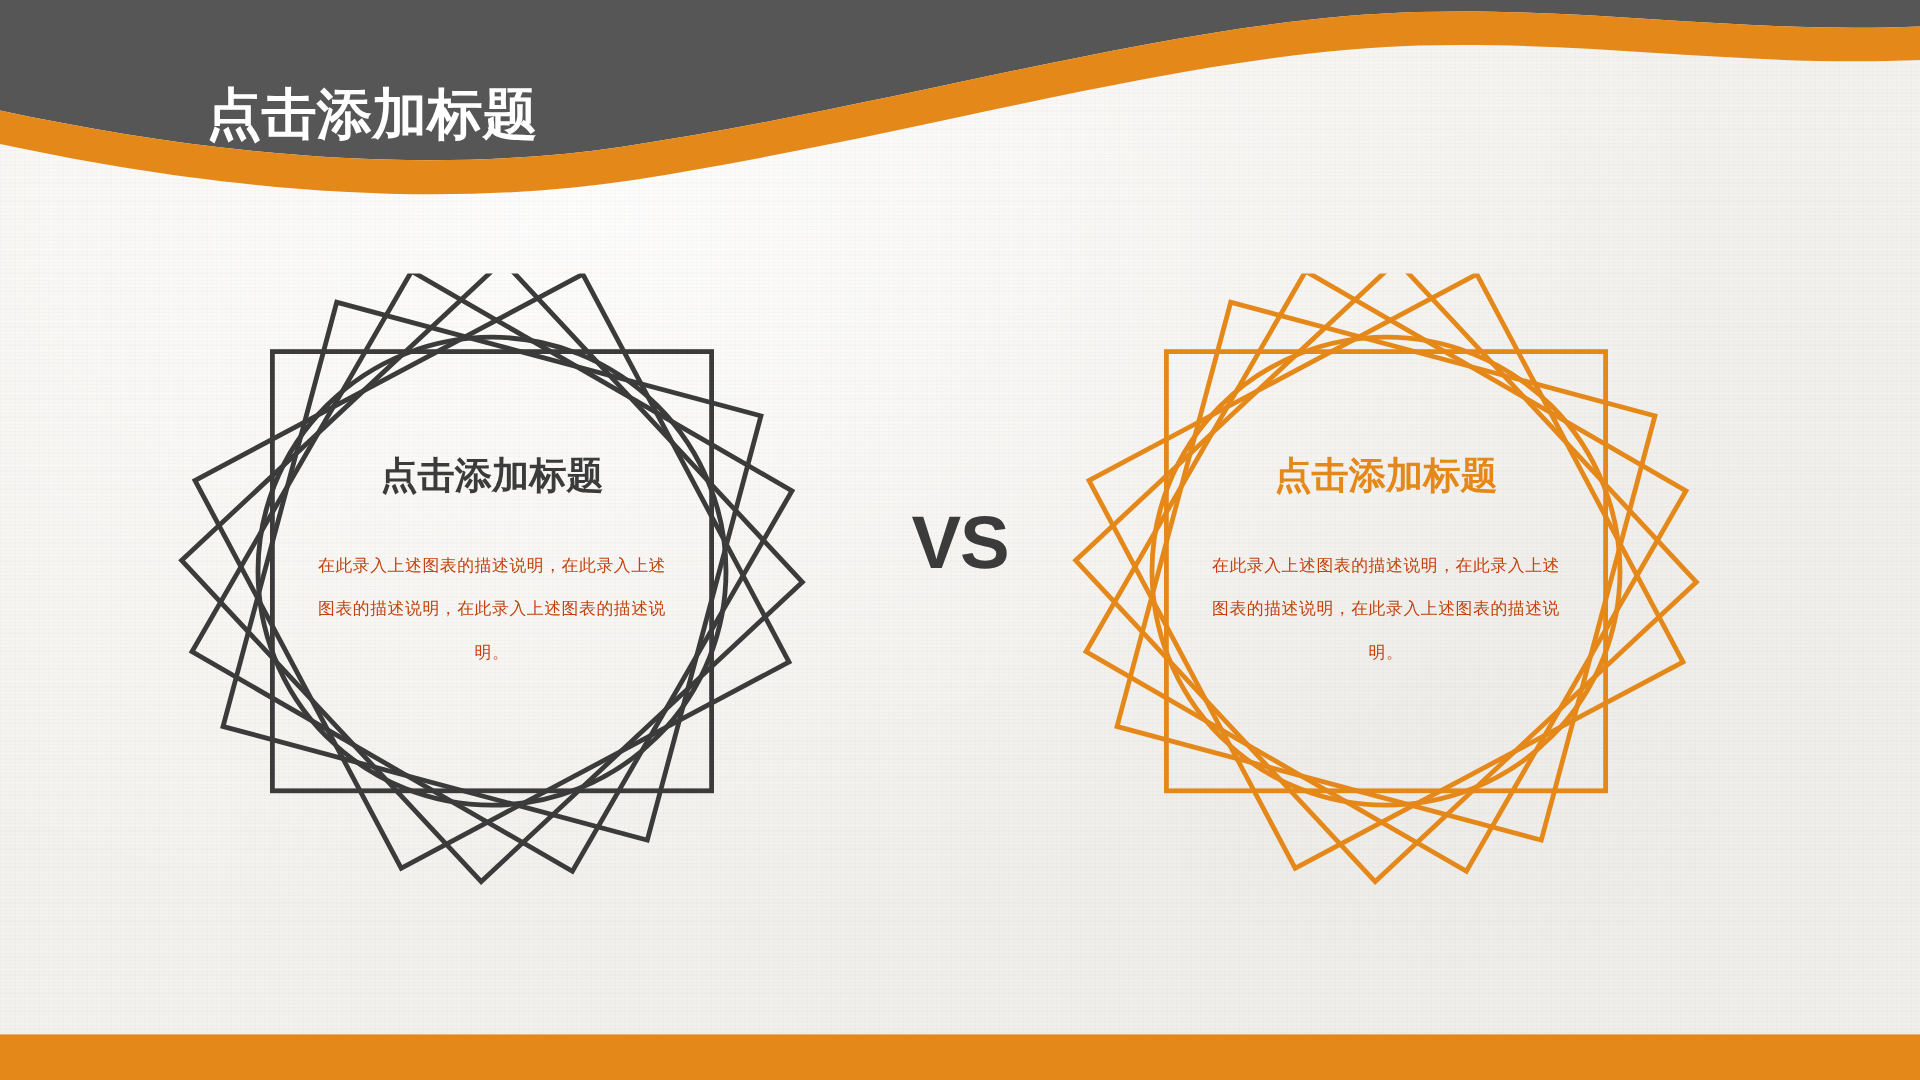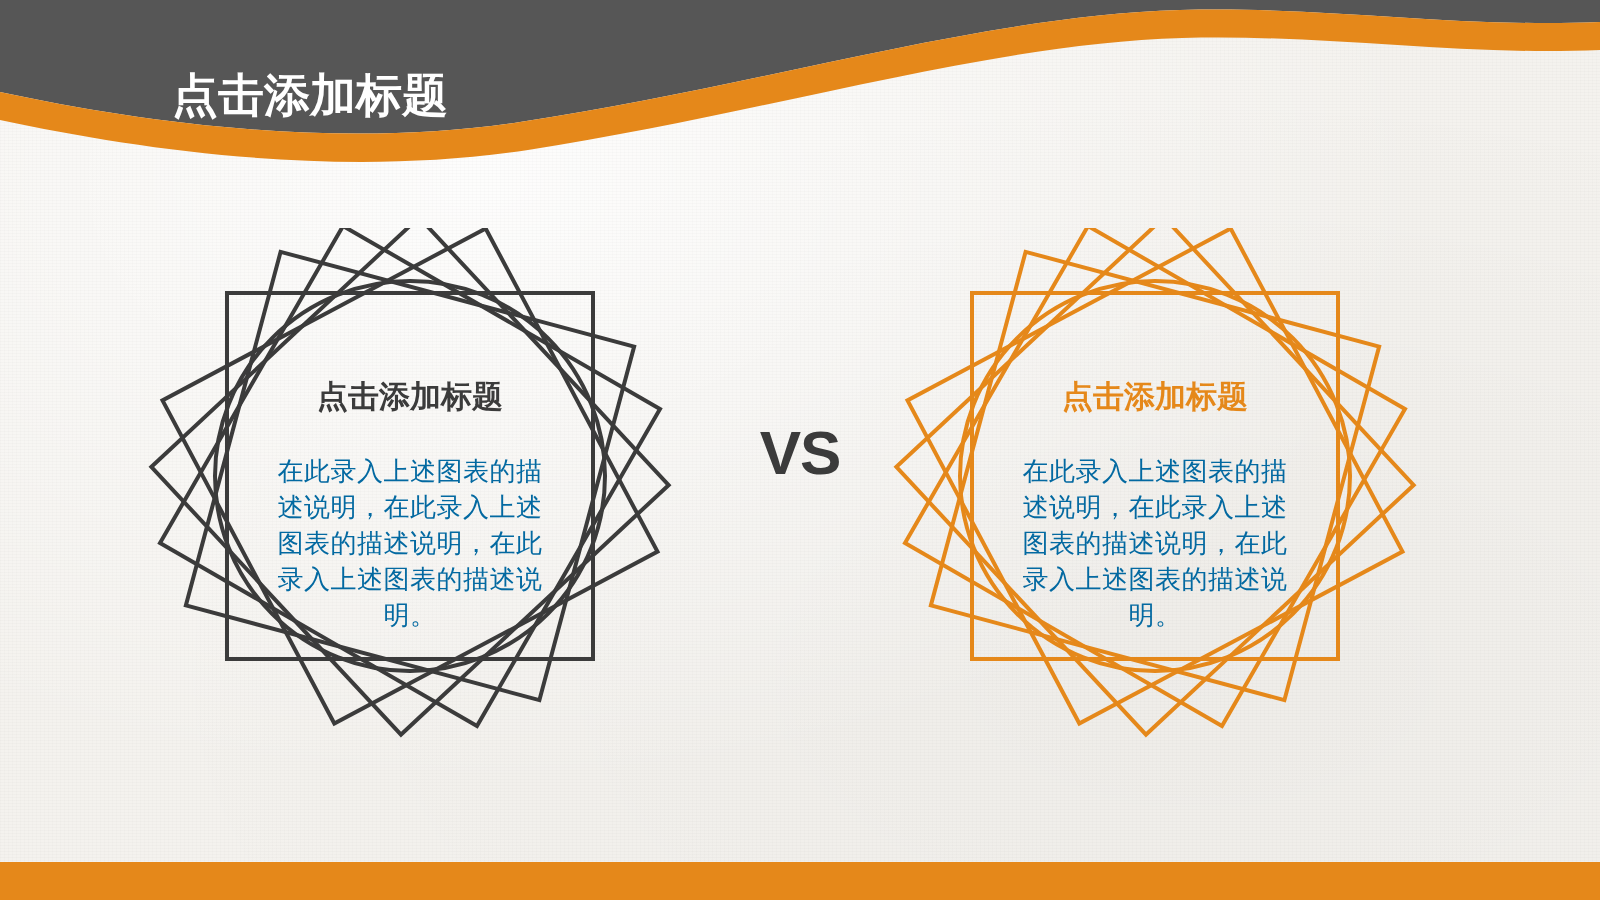--- a/index.html
+++ b/index.html
@@ -76,23 +76,23 @@
   .panel-title {
     font-size: 31px;
     font-weight: bold;
     line-height: 1.2;
     margin: 0 0 38px 0;
     white-space: nowrap;
   }
   .panel-title.dark  { color: #3b3b3b; }
   .panel-title.orange{ color: #e5881a; }
   .panel-body {
-    font-size: 26px;
+    font-size: 14px;
     line-height: 36px;
-    color: #0369a1;
+    color: #c2410c;
     margin: 0;
     letter-spacing: 0.5px;
     width: 290px;
     margin-left: auto;
     margin-right: auto;
   }
   .vs-label {
     position: absolute;
     left: 0;
     top: 422px;

